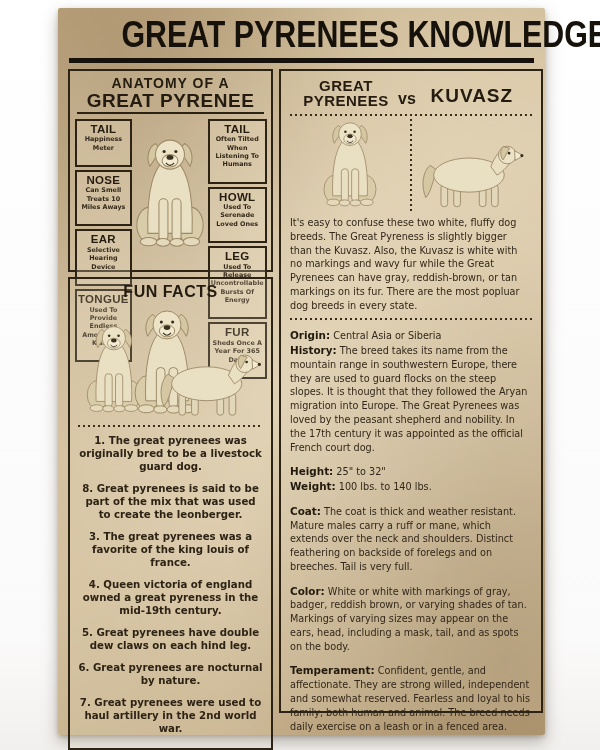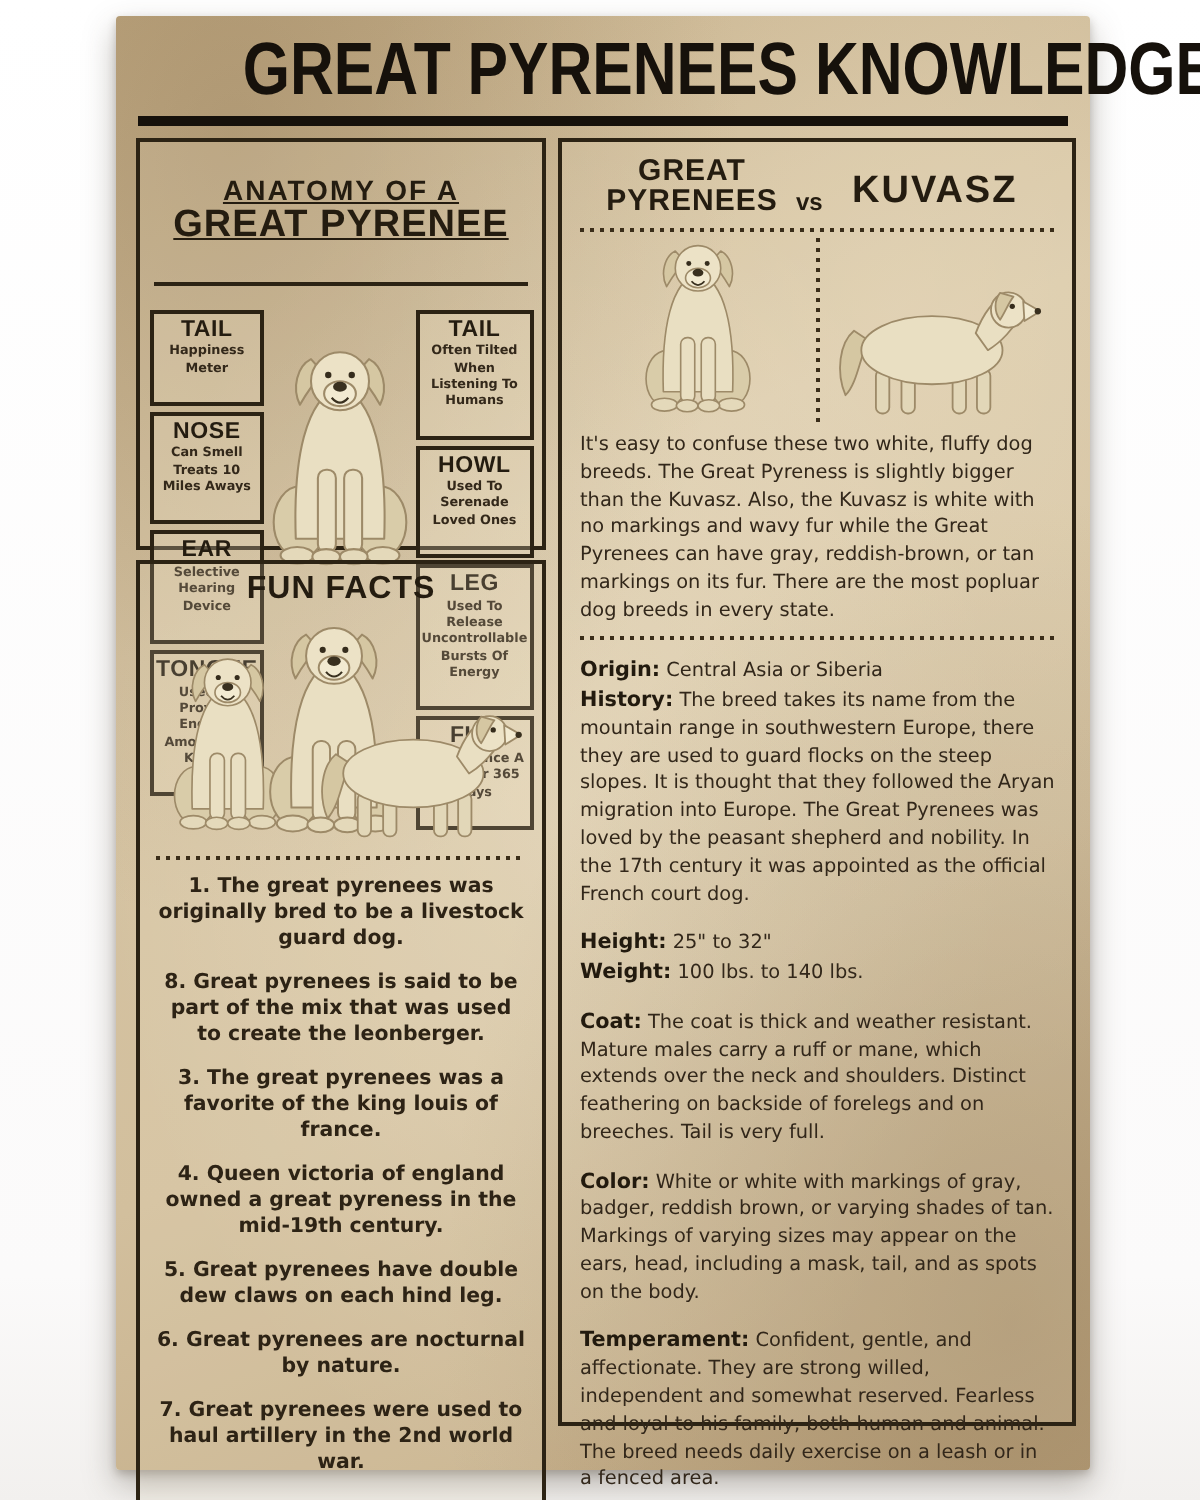--- a/index.html
+++ b/index.html
@@ -26,42 +26,42 @@
     transform:scaleX(0.82); transform-origin:center; white-space:nowrap; line-height:1.15;
   }
   .title-rule { height:5px; background:#16110b; margin:1px 1px 6px; }
   
   .columns { display:flex; gap:6px; height:644px; }
   .col-left { width:205px; display:flex; flex-direction:column; gap:5px; }
   .col-right { flex:1; }
   .framed { border:2px solid #2c2314; background:rgba(240,228,200,0.18); }
   
   .anatomy { height:206px; padding:4px 5px 3px; }
-  .anatomy-head { text-align:center; border-bottom:2px solid #2c2314; padding-bottom:19px; margin:12px 2px;text-decoration:underline; }
+  .anatomy-head { text-align:center; border-bottom:2px solid #2c2314; padding-bottom:2px; margin:0 2px; }
   .anatomy-head .t1 { font-family:"Liberation Sans", sans-serif; font-size:14px; font-weight:700; letter-spacing:1px; }
   .anatomy-head .t2 { font-family:"Liberation Sans", sans-serif; font-size:19px; font-weight:700; letter-spacing:0.5px; line-height:1.0; }
   .anatomy-body { display:flex; justify-content:space-between; margin-top:5px; height:148px; }
   .stack { width:63px; display:flex; flex-direction:column; justify-content:space-between; gap:3px; }
   .mini-box { border:2px solid #2c2314; flex:1; text-align:center; padding:2px 1px 13px; background:rgba(238,226,198,0.25); display:flex; flex-direction:column; justify-content:flex-start; }
   .mini-box .lbl { font-family:"Liberation Sans", sans-serif; font-size:11.5px; font-weight:700; letter-spacing:0.3px; line-height:1.1; }
   .mini-box .dsc { font-size:6.4px; font-weight:700; line-height:1.3; color:#33281a; }
   .dog-center { display:flex; align-items:flex-end; justify-content:center; flex:1; }
   .dog-center svg { width:76px; height:146px; }
   
   .funfacts { flex:1; padding:4px 8px 4px; display:flex; flex-direction:column; }
   .funfacts h2 { text-align:center; font-family:"Liberation Sans", sans-serif; font-size:16px; font-weight:700; letter-spacing:0.5px; }
   .dogs-trio { width:100%; height:122px; display:block; margin:0 auto; }
   .dotted-h { height:2px; flex:none; background:repeating-linear-gradient(90deg,#3a2d19 0 2px, transparent 2px 5px); }
   .funfacts .dotted-h { margin:2px 0 7px; }
   .fact { font-size:10.2px; font-weight:700; text-align:center; line-height:1.28; margin-bottom:9px; color:#2d2315; }
   
   .compare { height:644px; padding:5px 9px 6px; display:flex; flex-direction:column; }
   .vs-row { display:flex; align-items:flex-end; justify-content:space-between; padding:2px 4px 5px; }
   .breed-left { width:104px; text-align:center; font-family:"Liberation Sans", sans-serif; font-size:15px; font-weight:700; line-height:1.05; letter-spacing:0.5px; }
-  .vs { font-family:"Liberation Sans", sans-serif; font-size:12px; font-weight:700; padding-bottom:1px; }
+  .vs { font-family:"Liberation Sans", sans-serif; font-size:16px; font-weight:700; padding-bottom:1px; }
   .breed-right { width:112px; text-align:center; font-family:"Liberation Sans", sans-serif; font-size:19px; font-weight:700; letter-spacing:1px; padding-bottom:2px; }
   .dogs-row { display:flex; height:98px; margin-top:3px; }
   .dog-half { flex:1; display:flex; align-items:flex-end; justify-content:center; }
   .dog-half svg.sit { width:62px; height:92px; }
   .dog-half svg.stand { width:108px; height:70px; }
   .v-dotted { width:2px; background:repeating-linear-gradient(180deg,#3a2d19 0 2px, transparent 2px 5px); }
   .compare .body-text { margin-top:5px; }
   .para { font-size:9.7px; font-weight:400; line-height:1.42; color:#32271a; }
   .para b { font-size:10.4px; color:#221a0e; }
   .mb { margin-bottom:10px; }

